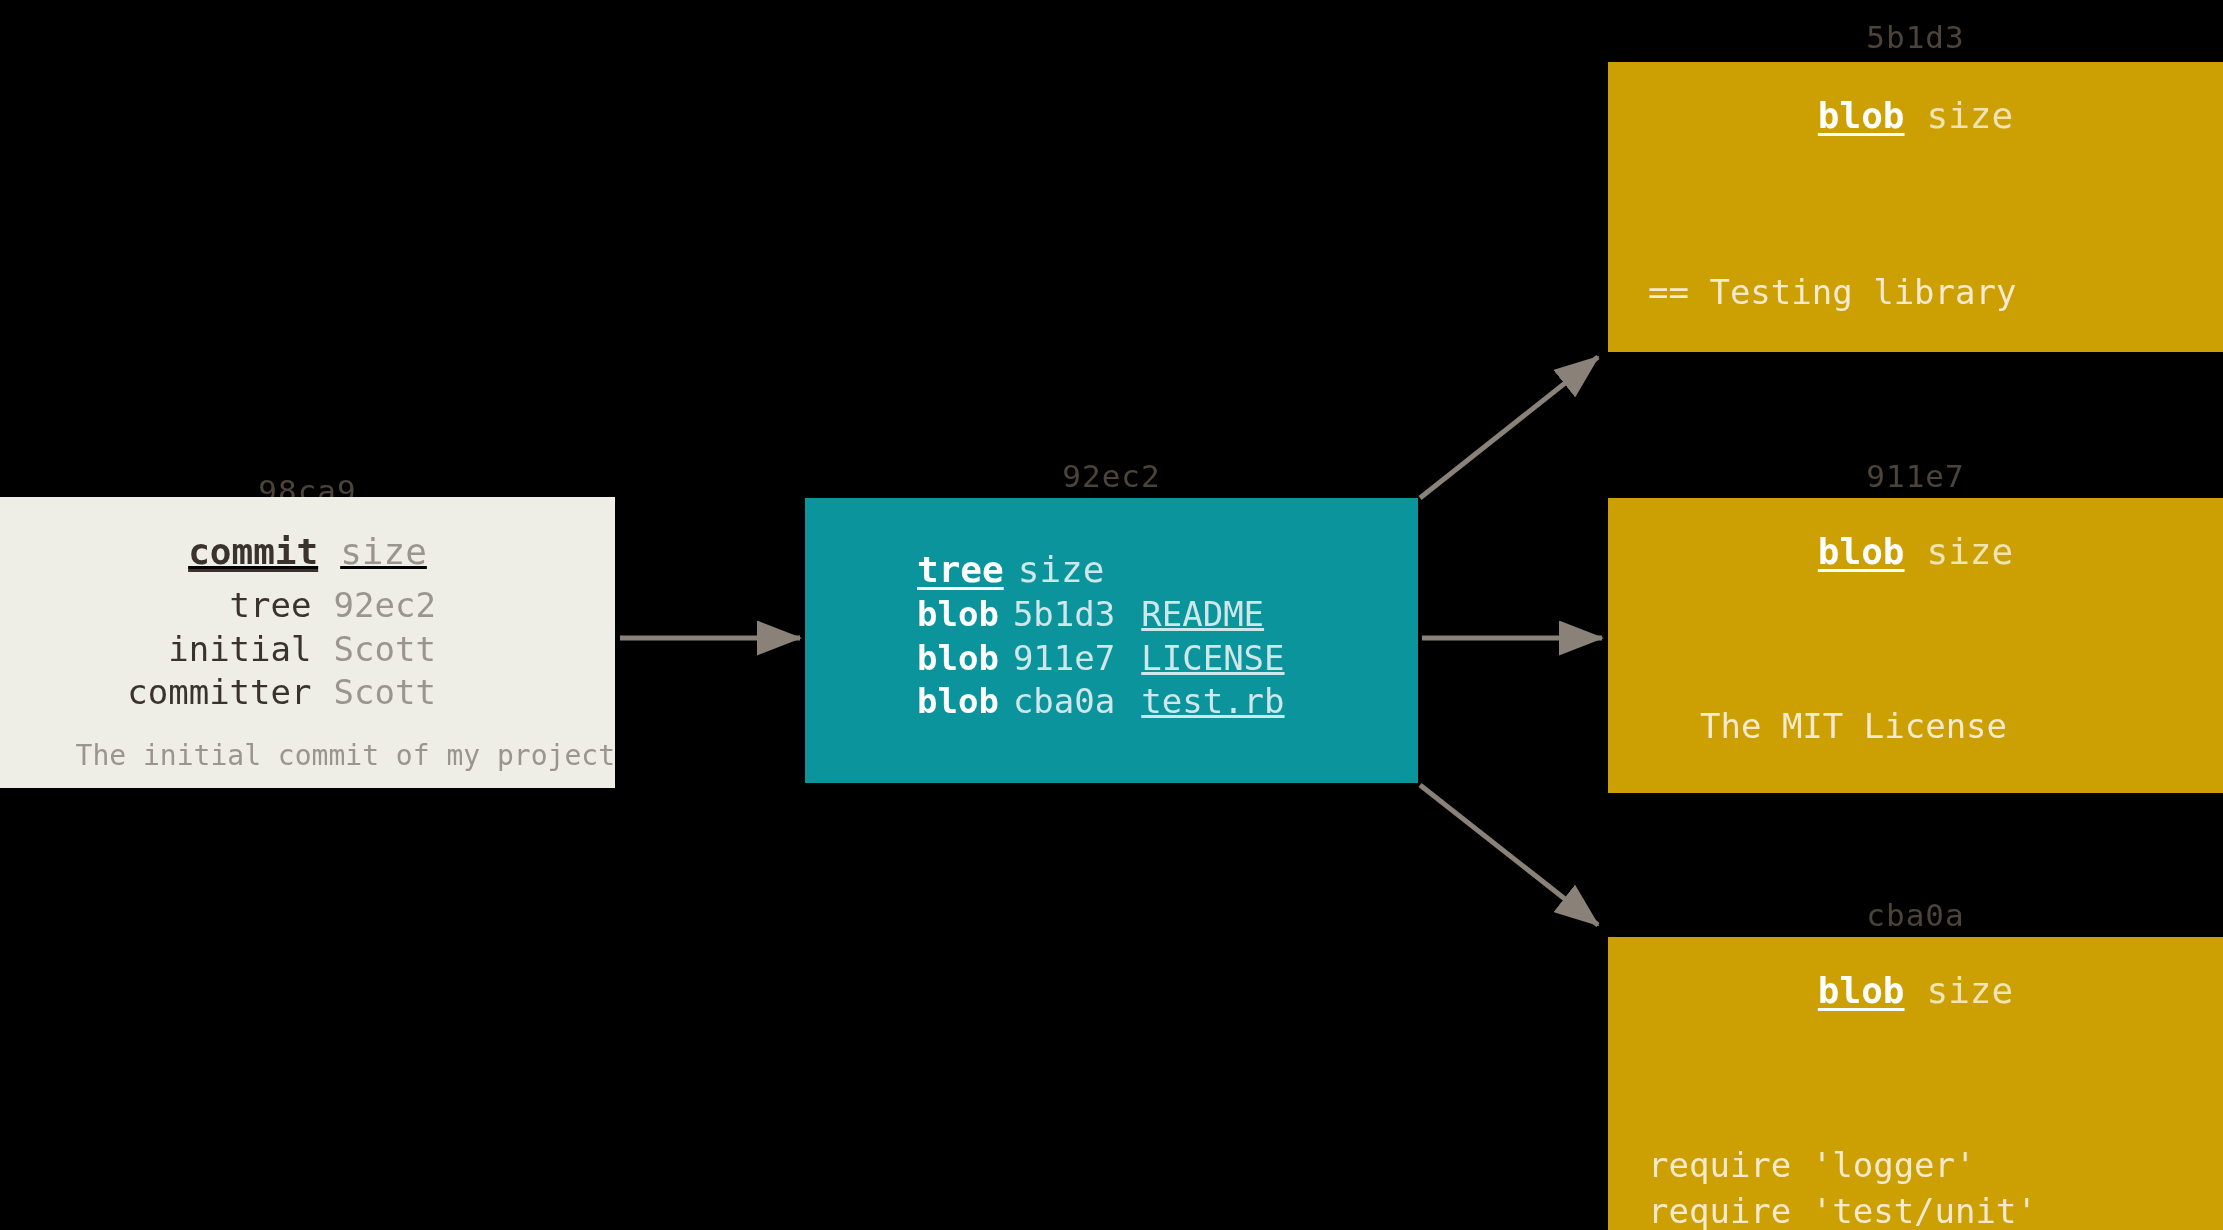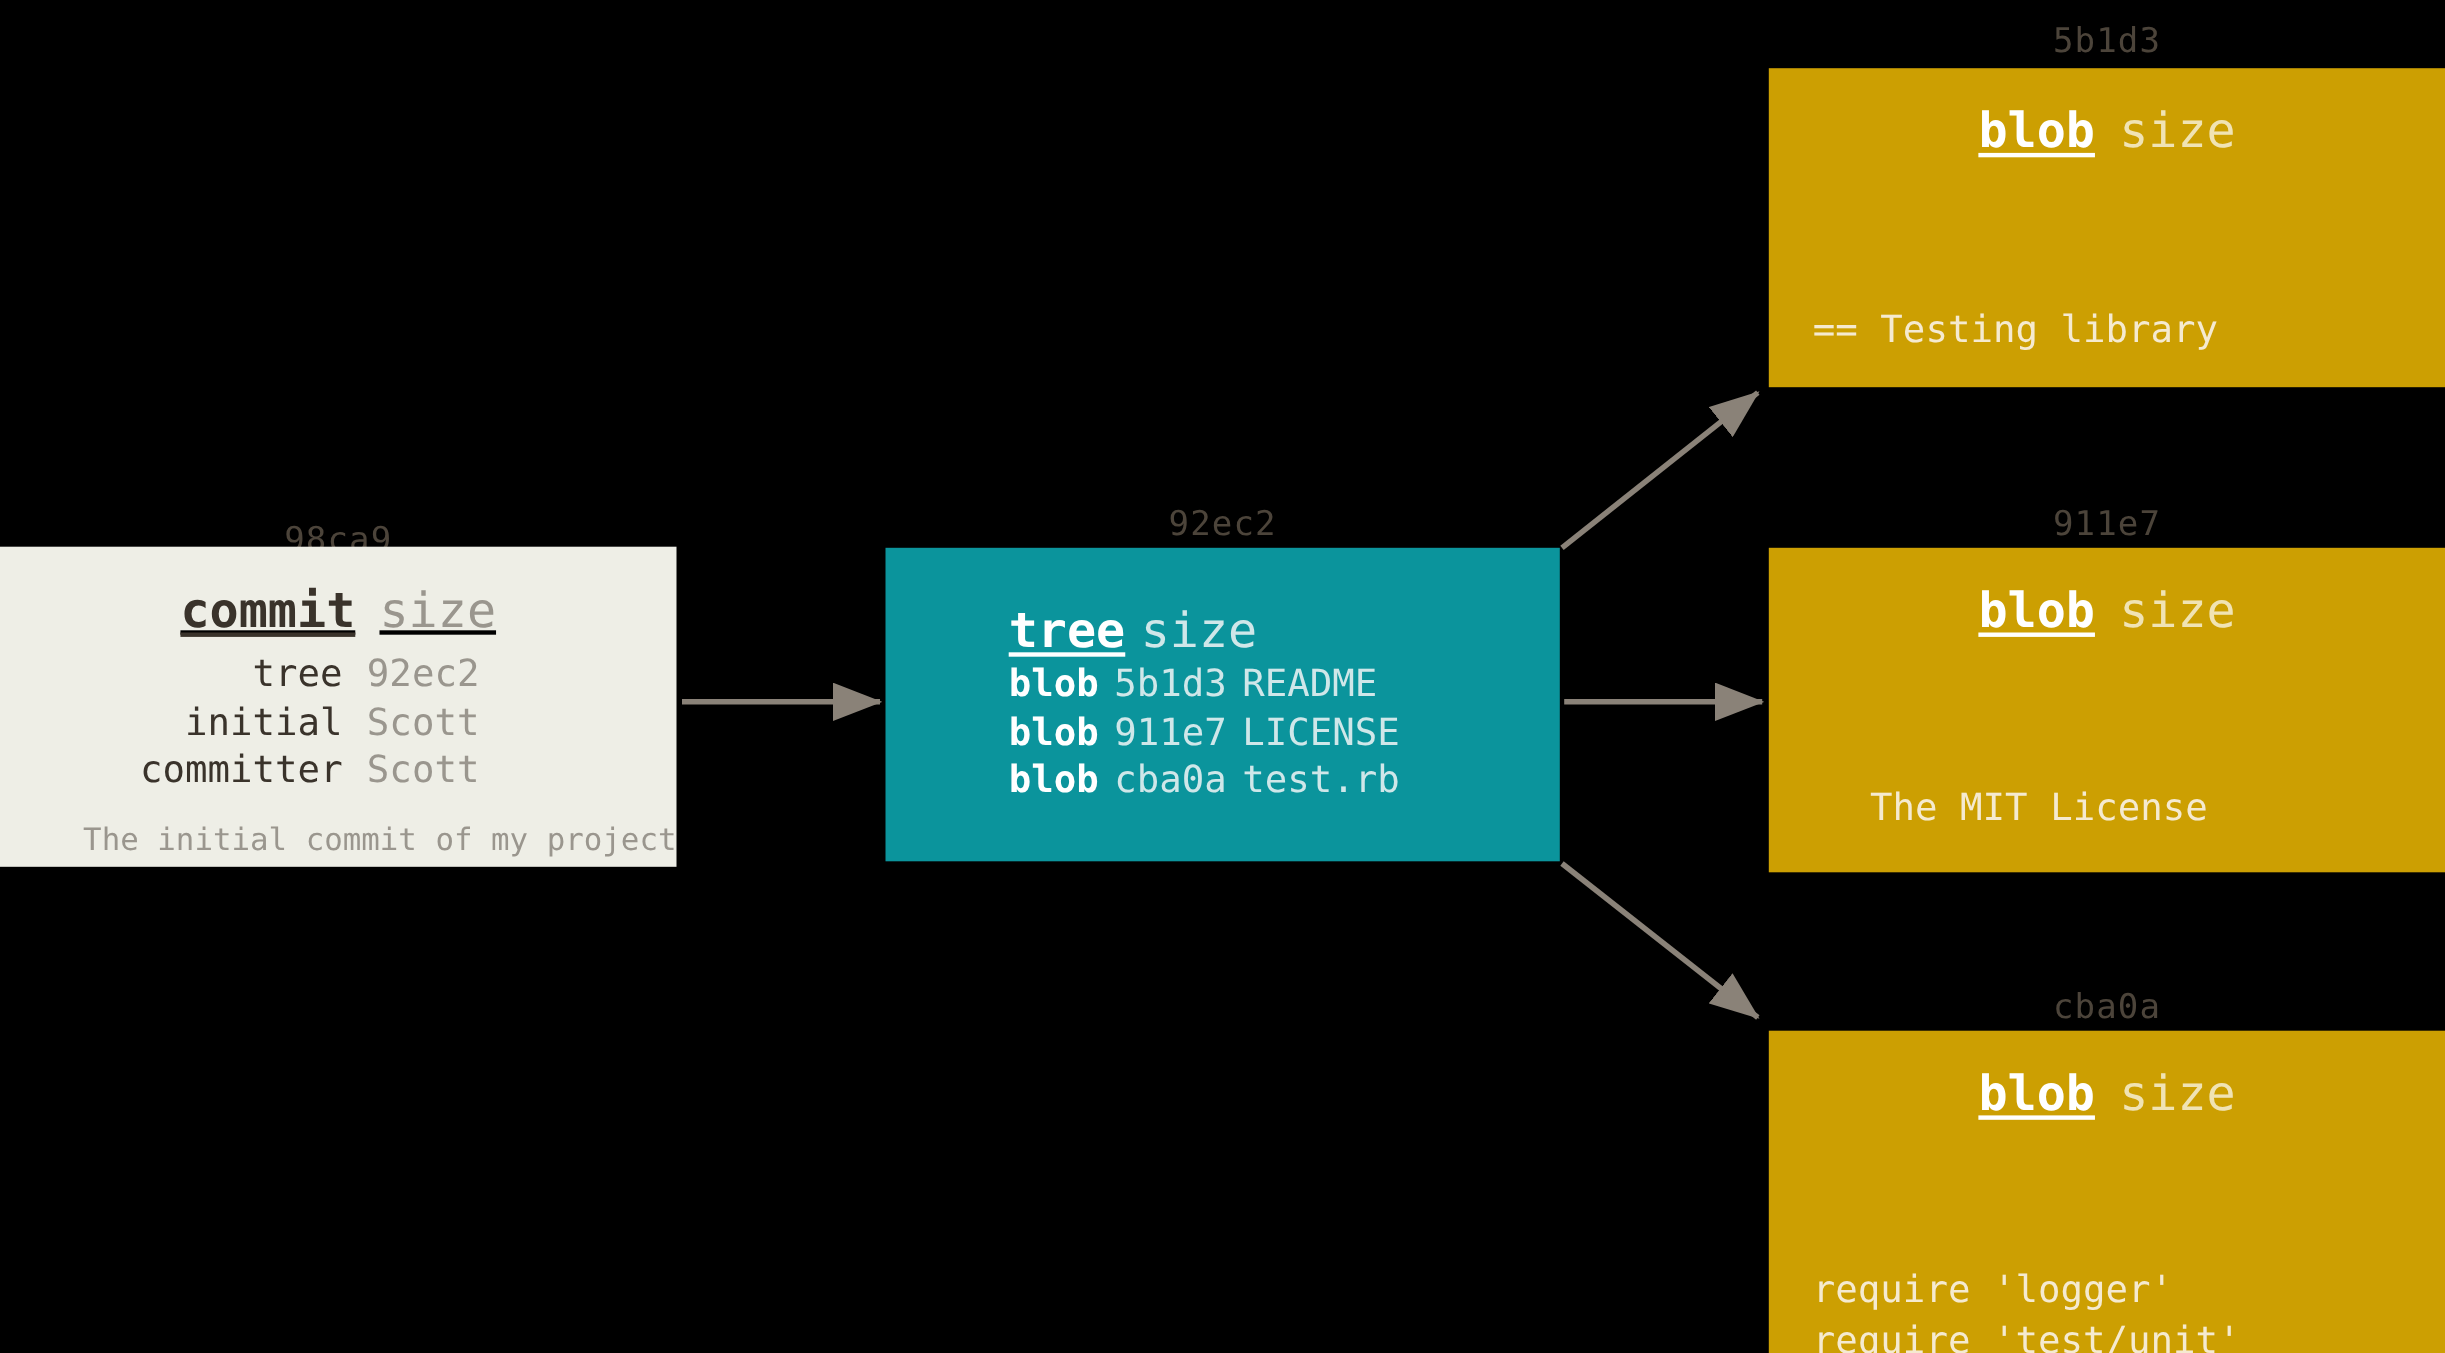--- a/index.html
+++ b/index.html
@@ -47,21 +47,21 @@
     box-sizing: border-box;
     overflow: hidden;
   }
   .obj-box.commit  { background: #eeeee6; }
   .obj-box.tree    { background: #0b949c; }
   .obj-box.blob    { background: #cc9f02; }
 
   
   .obj-header {
     text-align: center;
-    font-size: 44px;
+    font-size: 36px;
     line-height: 1;
     white-space: nowrap;
   }
   .obj-type {
     font-weight: bold;
     text-decoration: underline;
     text-underline-offset: 5px;
   }
   .obj-size {
     margin-left: 22px;
@@ -110,21 +110,21 @@
   }
   .tree-row { display: block; }
   .tree-kind {
     color: #ffffff;
     font-weight: bold;
   }
   .tree-hash, .tree-name {
     color: #cfe7e9;
   }
   .tree-hash { margin-left: 14px; }
-  .tree-name { margin-left: 14px; }
+  .tree-name { margin-left: 26px; text-decoration: underline; }
 
   
   .blob-content {
     color: #f5ead0;
     font-size: 34px;
     line-height: 1.35;
     white-space: pre;
   }
   .blob-para { margin: 0 0 31px 0; }
   .blob-para:last-child { margin-bottom: 0; }

